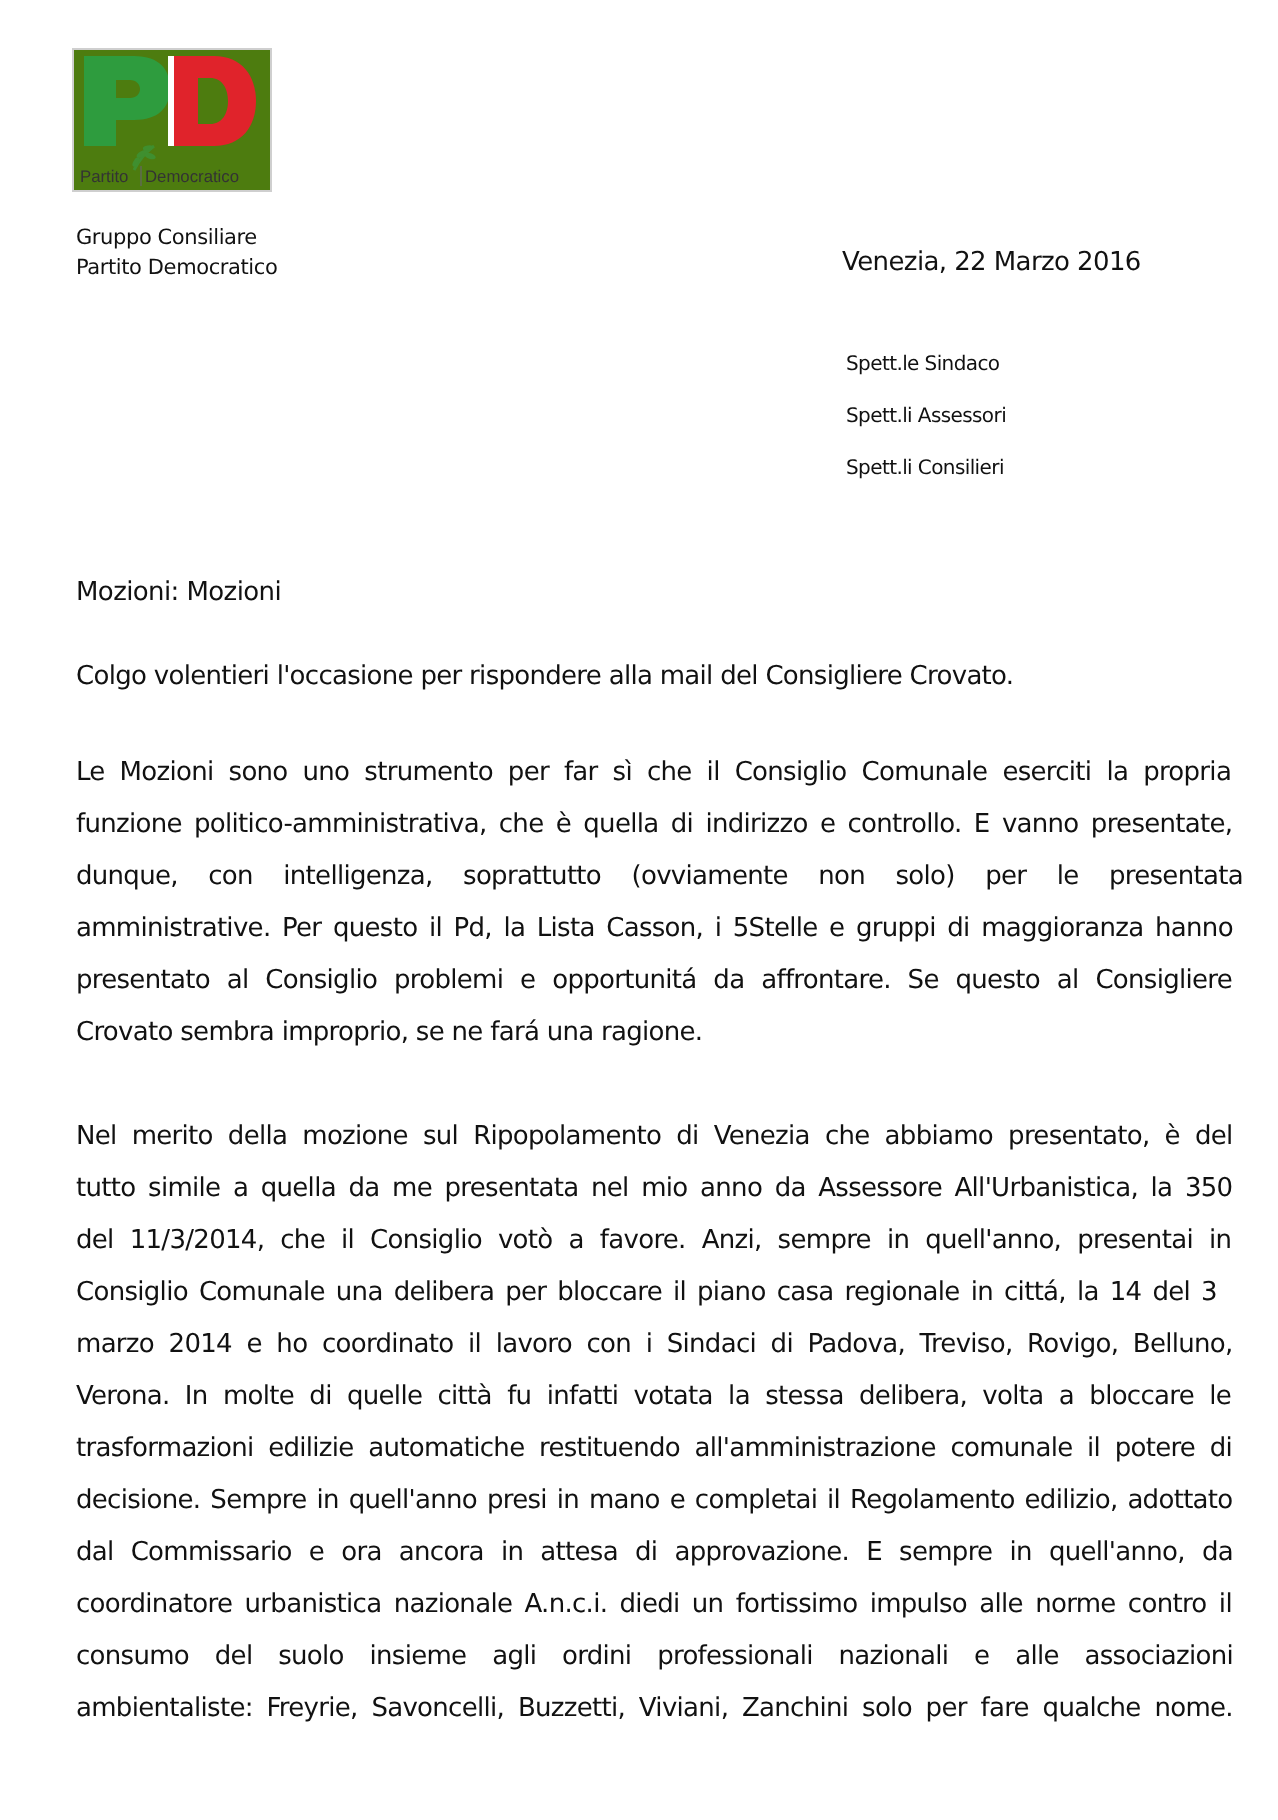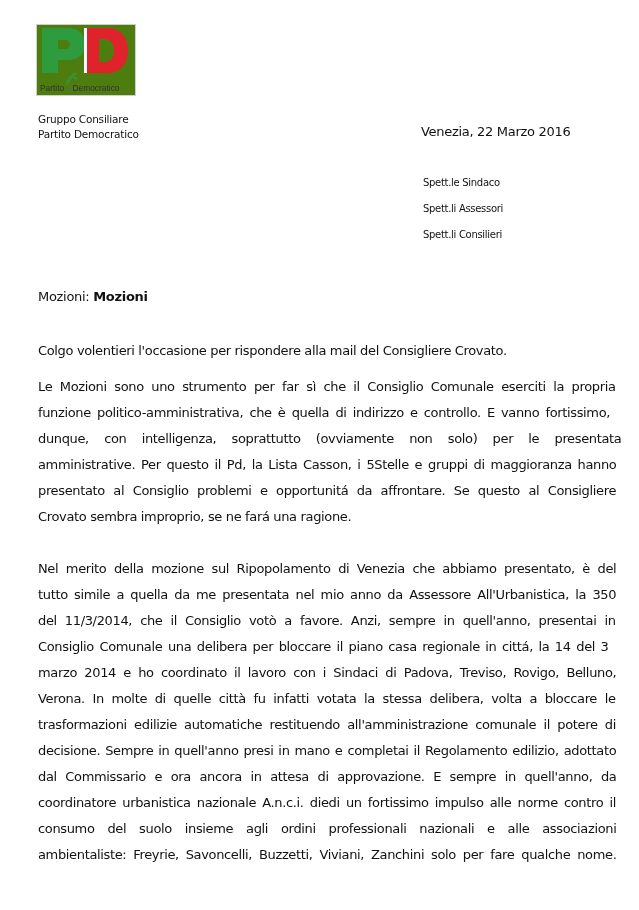--- a/index.html
+++ b/index.html
@@ -49,32 +49,32 @@
       line-height: 26px;
       letter-spacing: -0.3px;
     }
     .subject {
       position: absolute;
       left: 38px;
       top: 289px;
       font-size: 13px;
       letter-spacing: -0.3px;
     }
-    .subject b { font-weight: bold; }
+    .subject b { font-weight: normal; }
     .para {
       position: absolute;
       left: 38px;
       width: 578px;
       font-size: 13px;
       line-height: 26px;
       text-align: justify;
       letter-spacing: -0.35px;
       word-spacing: 0px;
     }
-    .p1 { top: 338px; }
+    .p1 { top: 326px; }
     .p2 { top: 374px; }
     .p3 { top: 556px; }
     .line { display: block; text-align: justify; text-align-last: justify; white-space: nowrap; }
     .line.last { text-align-last: left; }
     .line.justify-last { text-align-last: justify; }
   </style>
 </head>
 <body>
 
 <div class="logo">
@@ -117,21 +117,21 @@
   <span>Mozioni:</span>
   <b>Mozioni</b>
 </div>
 
 <div class="para p1">
   <span class="line last">Colgo volentieri l'occasione per rispondere alla mail del Consigliere Crovato.</span>
 </div>
 
 <div class="para p2">
   <span class="line" style="display: block; word-spacing: 3.71429px; text-align-last: left;">Le Mozioni sono uno strumento per far sì che il Consiglio Comunale eserciti la propria</span>
-  <span class="line" style="display: block; word-spacing: 2.36364px; text-align-last: left;">funzione politico-amministrativa, che è quella di indirizzo e controllo. E vanno fortissimo,</span>
+  <span class="line" style="display: block; word-spacing: 2.36364px; text-align-last: left;">funzione politico-amministrativa, che è quella di indirizzo e controllo. E vanno presentate,</span>
   <span class="line" style="display: block; word-spacing: 11.4444px; text-align-last: left;">dunque, con intelligenza, soprattutto (ovviamente non solo) per le presentata</span>
   <span class="line" style="display: block; word-spacing: 2px; text-align-last: left;">amministrative. Per questo il Pd, la Lista Casson, i 5Stelle e gruppi di maggioranza hanno</span>
   <span class="line" style="display: block; word-spacing: 4.63636px; text-align-last: left;">presentato al Consiglio problemi e opportunitá da affrontare. Se questo al Consigliere</span>
   <span class="line last">Crovato sembra improprio, se ne fará una ragione.</span>
 </div>
 
 <div class="para p3">
   <span class="line" style="display: block; word-spacing: 3.75px; text-align-last: left;">Nel merito della mozione sul Ripopolamento di Venezia che abbiamo presentato, è del</span>
   <span class="line" style="display: block; word-spacing: 2.5px; text-align-last: left;">tutto simile a quella  da me presentata nel mio anno da Assessore All'Urbanistica, la 350</span>
   <span class="line" style="display: block; word-spacing: 4.23077px; text-align-last: left;">del 11/3/2014, che il Consiglio votò a favore. Anzi, sempre in quell'anno, presentai in</span>

